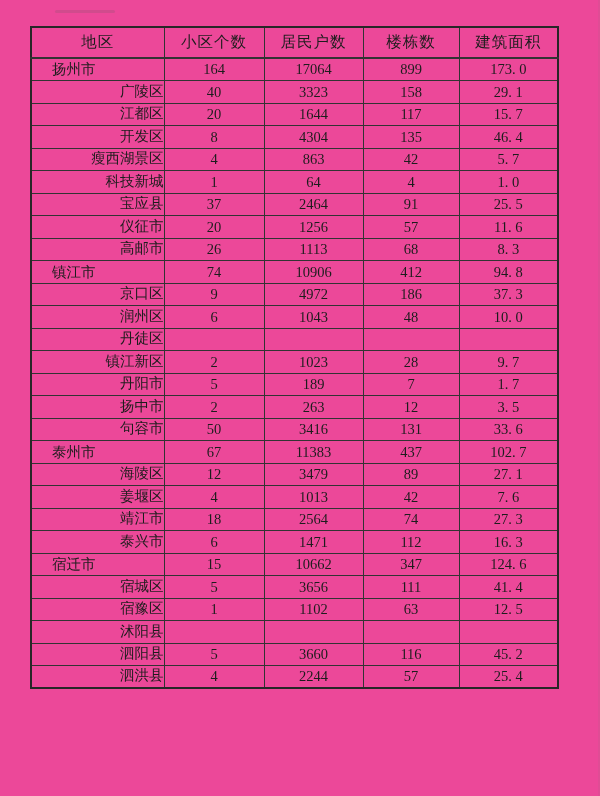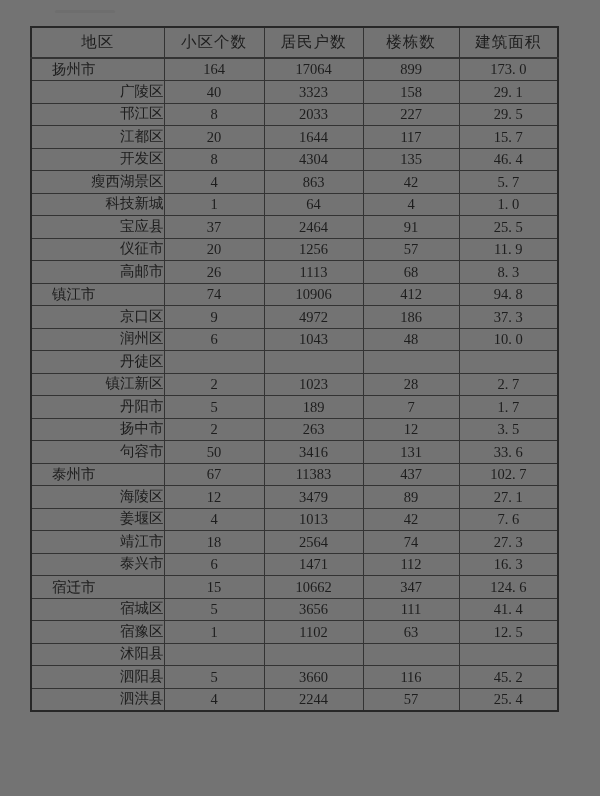--- a/index.html
+++ b/index.html
@@ -7,21 +7,21 @@
     padding: 0;
     width: 600px;
     height: 796px;
     overflow: hidden;
     background: #fdfdfc;
   }
   .page {
     position: relative;
     width: 600px;
     height: 796px;
-    background: #737373;
+    background: #ec4899;
     font-family: "Liberation Serif", "DejaVu Serif", serif;
     color: #1d1d1d;
   }
   table.stats {
     position: absolute;
     left: 30px;
     top: 26px;
     width: 527px;
     border-collapse: collapse;
     table-layout: fixed;
@@ -105,27 +105,20 @@
       <td class="num-cell">173. 0</td>
     </tr>
         <tr>
       <td class="region-cell district">广陵区</td>
       <td class="num-cell">40</td>
       <td class="num-cell">3323</td>
       <td class="num-cell">158</td>
       <td class="num-cell">29. 1</td>
     </tr>
         <tr>
-      <td class="region-cell district">邗江区</td>
-      <td class="num-cell">8</td>
-      <td class="num-cell">2033</td>
-      <td class="num-cell">227</td>
-      <td class="num-cell">29. 5</td>
-    </tr>
-        <tr>
       <td class="region-cell district">江都区</td>
       <td class="num-cell">20</td>
       <td class="num-cell">1644</td>
       <td class="num-cell">117</td>
       <td class="num-cell">15. 7</td>
     </tr>
         <tr>
       <td class="region-cell district">开发区</td>
       <td class="num-cell">8</td>
       <td class="num-cell">4304</td>
@@ -151,21 +144,21 @@
       <td class="num-cell">37</td>
       <td class="num-cell">2464</td>
       <td class="num-cell">91</td>
       <td class="num-cell">25. 5</td>
     </tr>
         <tr>
       <td class="region-cell district">仪征市</td>
       <td class="num-cell">20</td>
       <td class="num-cell">1256</td>
       <td class="num-cell">57</td>
-      <td class="num-cell">11. 9</td>
+      <td class="num-cell">11. 6</td>
     </tr>
         <tr>
       <td class="region-cell district">高邮市</td>
       <td class="num-cell">26</td>
       <td class="num-cell">1113</td>
       <td class="num-cell">68</td>
       <td class="num-cell">8. 3</td>
     </tr>
         <tr>
       <td class="region-cell city">镇江市</td>
@@ -193,21 +186,21 @@
       <td class="num-cell"></td>
       <td class="num-cell"></td>
       <td class="num-cell"></td>
       <td class="num-cell"></td>
     </tr>
         <tr>
       <td class="region-cell district">镇江新区</td>
       <td class="num-cell">2</td>
       <td class="num-cell">1023</td>
       <td class="num-cell">28</td>
-      <td class="num-cell">2. 7</td>
+      <td class="num-cell">9. 7</td>
     </tr>
         <tr>
       <td class="region-cell district">丹阳市</td>
       <td class="num-cell">5</td>
       <td class="num-cell">189</td>
       <td class="num-cell">7</td>
       <td class="num-cell">1. 7</td>
     </tr>
         <tr>
       <td class="region-cell district">扬中市</td>

